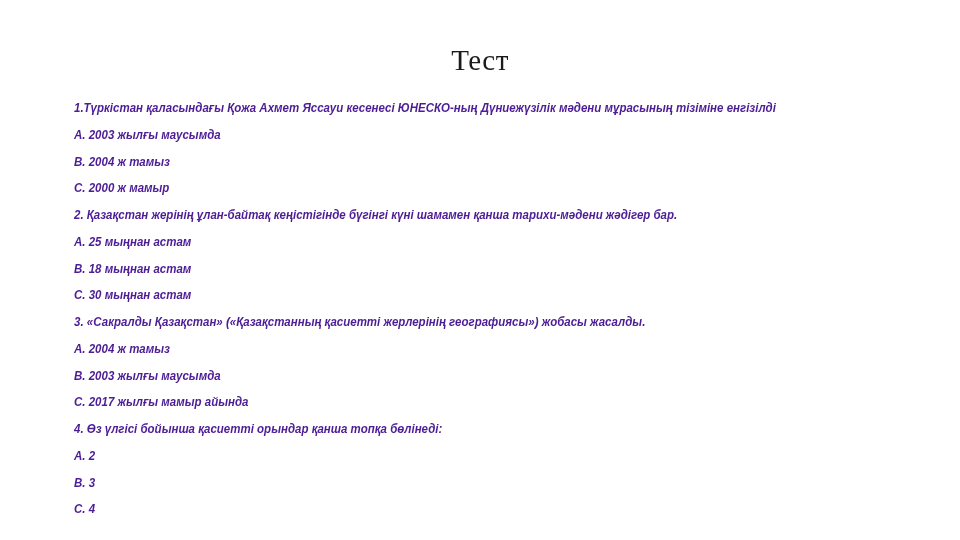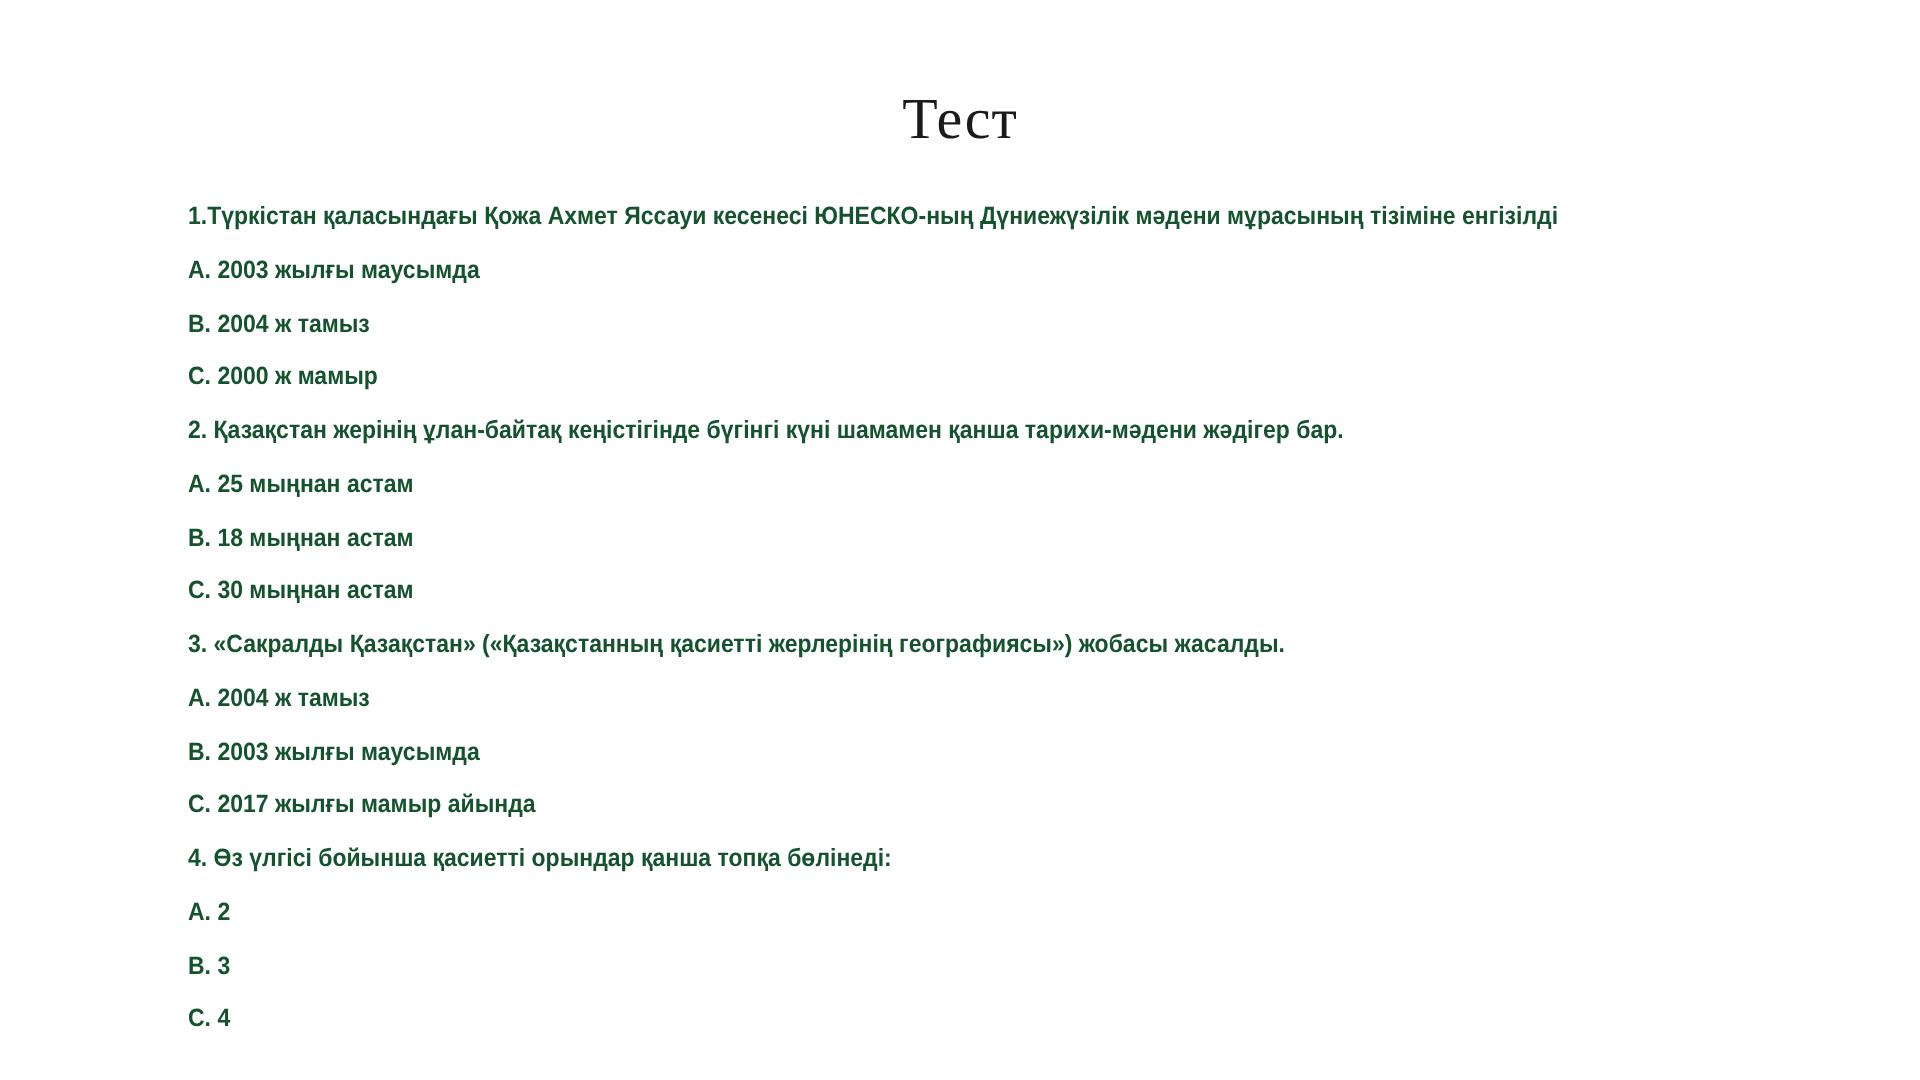--- a/index.html
+++ b/index.html
@@ -4,23 +4,23 @@
   <style>
     html, body { margin: 0; padding: 0; background: #ffffff; }
     body { width: 960px; height: 540px; position: relative; overflow: hidden; }
     .title {
       position: absolute; left: 0; width: 960px; top: 44px;
       text-align: center;
       font-family: "Liberation Serif", "DejaVu Serif", serif;
       font-size: 29px; color: #1a1a1a; letter-spacing: 0.5px;
     }
     .content {
-      position: absolute; left: 94px; top: 98px; width: 820px;
+      position: absolute; left: 74px; top: 98px; width: 820px;
       font-family: "Liberation Sans", "DejaVu Sans", sans-serif;
-      font-weight: bold; color: #14532d;
+      font-weight: bold; color: #4c1d95; font-style: italic;
     }
     .line {
       height: 26.75px; line-height: 20px;
       font-size: 12.5px; white-space: nowrap;
       transform: scaleX(0.92); transform-origin: left center;
     }
     .question { }
     .option { }
   </style>
 </head>

